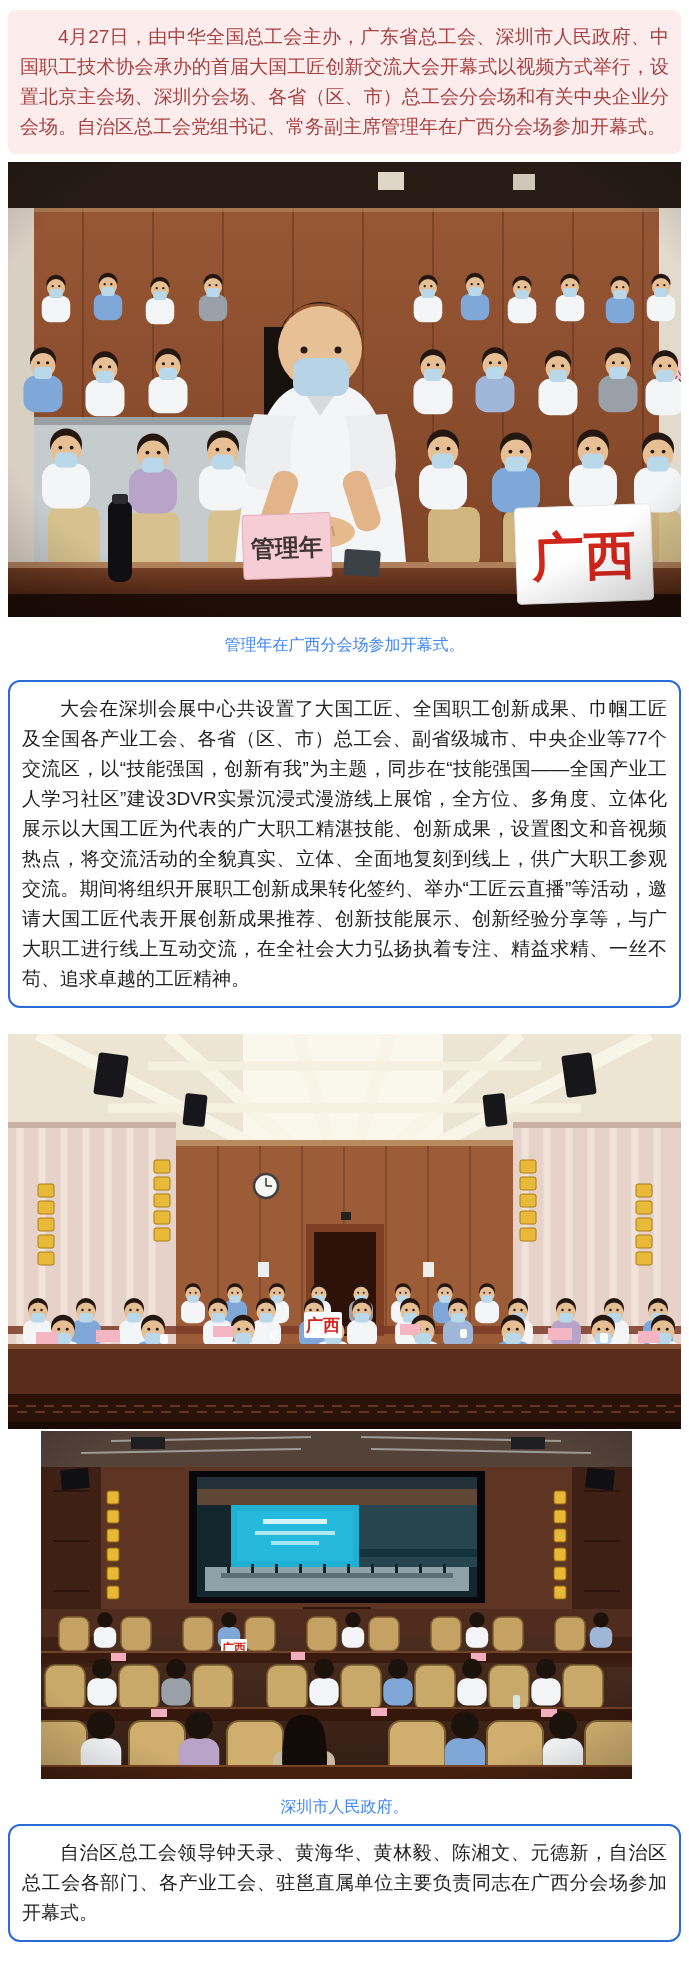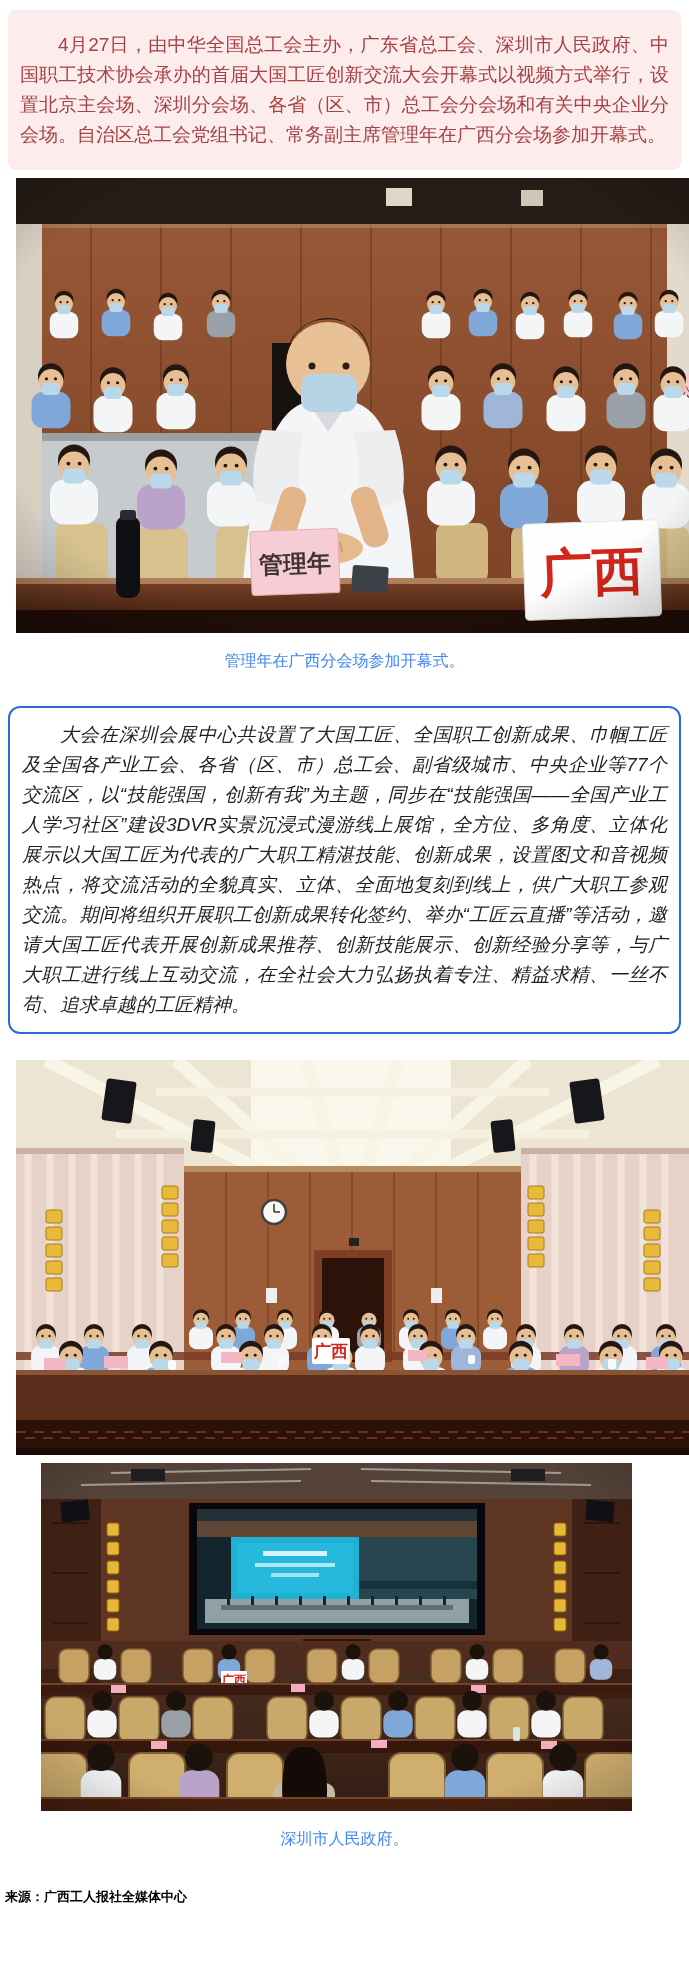--- a/index.html
+++ b/index.html
@@ -9,35 +9,35 @@
   *{box-sizing:border-box;}
   html,body{margin:0;padding:0;}
   body{
     width:689px; background:var(--page-bg);
     font-family:"Liberation Sans","DejaVu Sans",sans-serif;
     color:var(--body-text);
   }
   .content{padding:0 8px;}
   .intro-box{
     margin-top:10px; background:var(--red-box-bg); border-radius:8px;
-    padding:20px 12px; color:var(--red-box-text);
+    padding:12px 12px; color:var(--red-box-text);
     font-size:19px; line-height:30px; text-align:justify;
   }
   .para{ text-indent:2em; margin:0; }
   .blue-box{
     border:2px solid var(--blue-border); border-radius:12px; background:#fff;
     padding:12px 12px; font-size:19px; line-height:30px; text-align:justify;
   }
-  .blue-box.first{margin-top:34px;font-style:italic;}
+  .blue-box.first{margin-top:24px;}
   .blue-box.last{margin-top:6px;}
   .caption{
     margin-top:17px; text-align:center; color:var(--caption-blue);
     font-size:16px; line-height:22px;
   }
-  .photo{margin:8px; overflow:hidden; background:#737373;}
+  .photo{margin:0; overflow:hidden; background:#737373;}
   .photo svg{display:block; width:100%; height:100%;}
   .photo.p1{margin-top:8px; width:673px; height:455px;}
   .photo.p2{margin-top:26px; width:673px; height:395px;}
   .photo.p3{margin-top:2px; margin-left:33px; width:591px; height:348px;}
   .source{
     margin-top:38px; padding:0 0 6px 5px; font-size:13px; font-weight:bold;
     color:var(--source-text); line-height:18px;
   }
   svg text{font-family:"Liberation Sans","DejaVu Sans",sans-serif;}
 </style>
@@ -519,16 +519,19 @@
           <path d="M243 304 Q238 340 246 348 L282 348 Q289 338 284 304 Q282 284 263 284 Q245 284 243 304 Z" fill="#120b08"></path>
         </g>
       </g>
       <rect x="0" y="334" width="591" height="14" fill="#46200f"></rect>
       <rect x="0" y="334" width="591" height="2" fill="#7a4527"></rect>
       <rect width="591" height="348" fill="url(#vg3)"></rect>
     </svg>
   </figure>
   <div class="caption">深圳市人民政府。</div>
 
+  <section class="blue-box last">
+    <p class="para">自治区总工会领导钟天录、黄海华、黄林毅、陈湘文、元德新，自治区总工会各部门、各产业工会、驻邕直属单位主要负责同志在广西分会场参加开幕式。</p>
+  </section>
 
 </main>
 
 <footer class="source">来源：广西工人报社全媒体中心</footer>
 
 </body></html>

